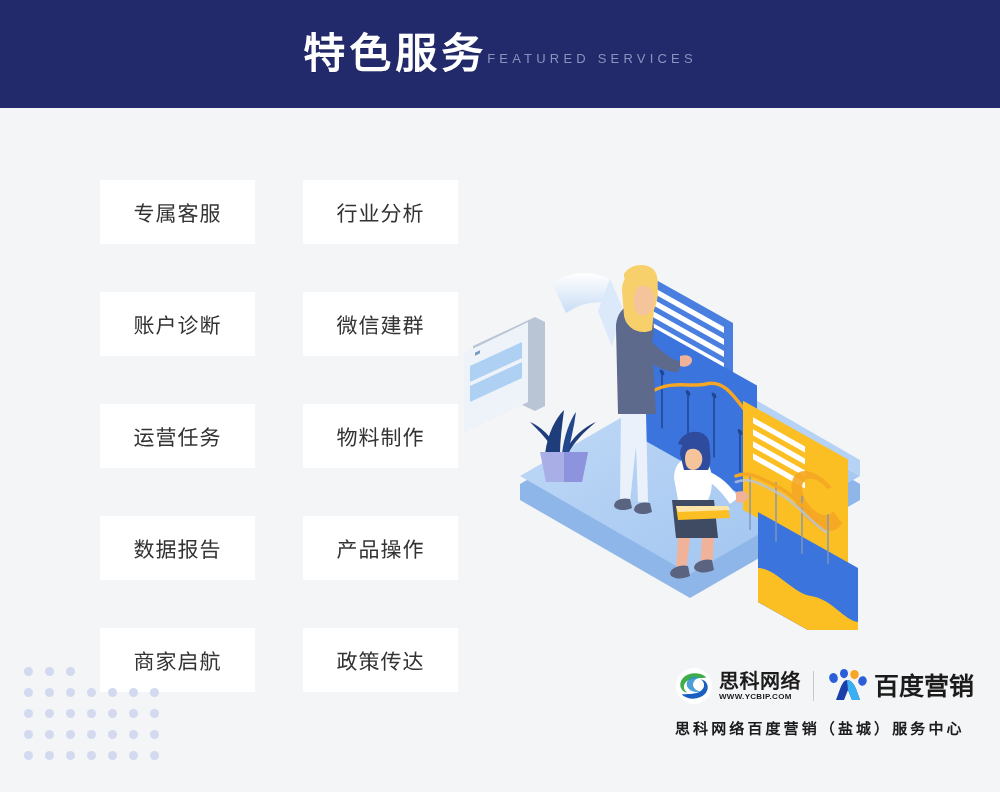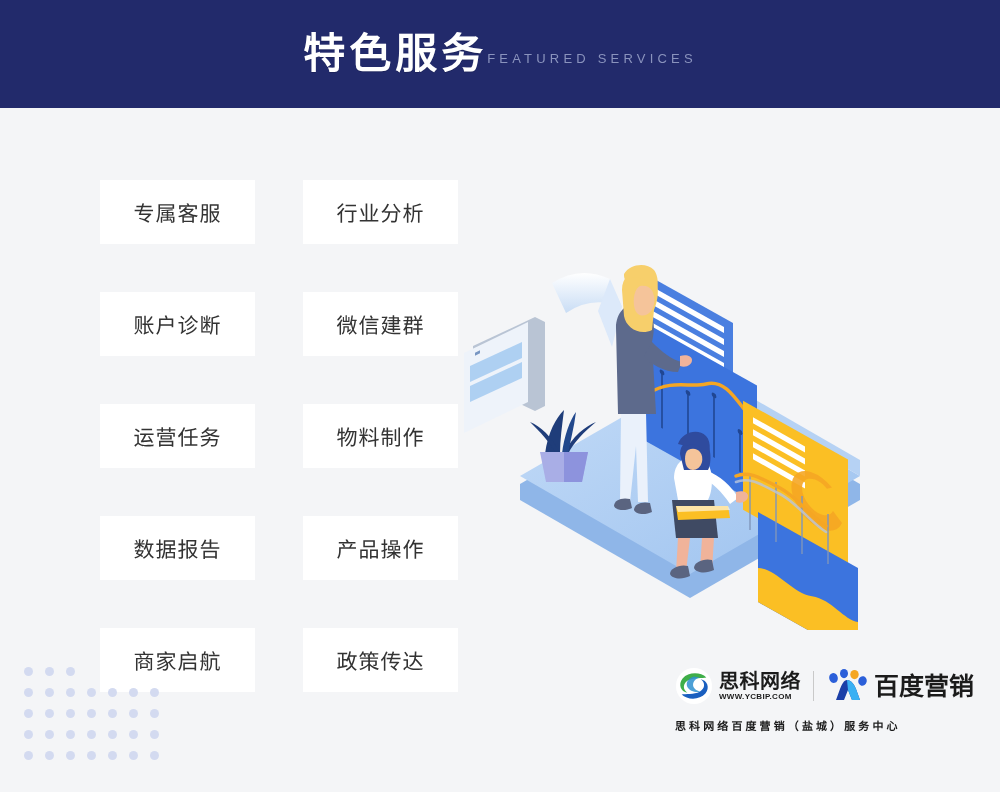--- a/index.html
+++ b/index.html
@@ -89,21 +89,21 @@
   }
   .baidu-logo { display:flex; align-items:center; }
   .baidu-mark { width:40px; height:34px; flex:0 0 40px; }
   .baidu-cn {
     margin-left:7px;
     font-size:25px; font-weight:bold; color:#1b1b1b;
     letter-spacing:0px; line-height:1;
   }
   .brand-caption {
     margin-top:7px;
-    font-size:11px; font-weight:bold; color:#1b1b1b;
+    font-size:15px; font-weight:bold; color:#1b1b1b;
     letter-spacing:3.1px;
     white-space:nowrap;
   }
 
   
   .illus { position:absolute; left:440px; top:170px; width:500px; height:460px; }
 </style>
 </head>
 <body>
 

